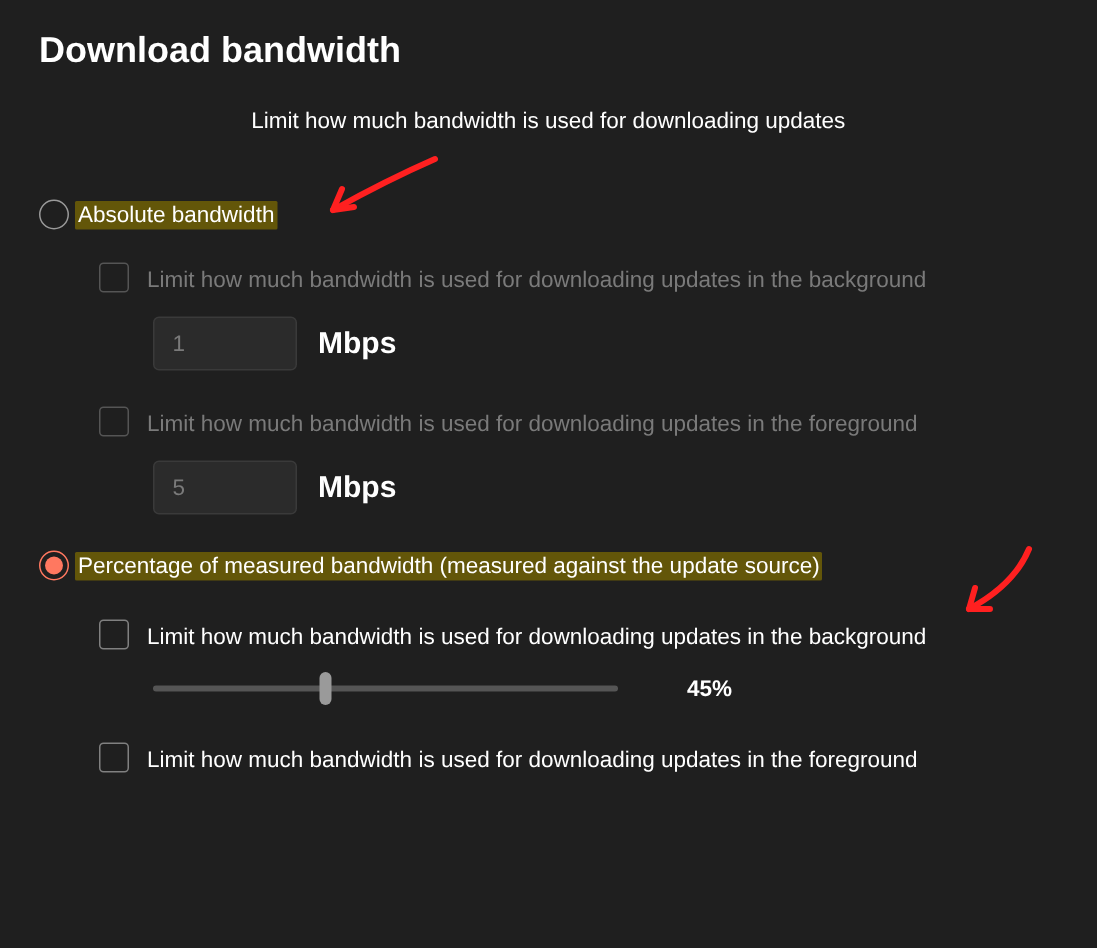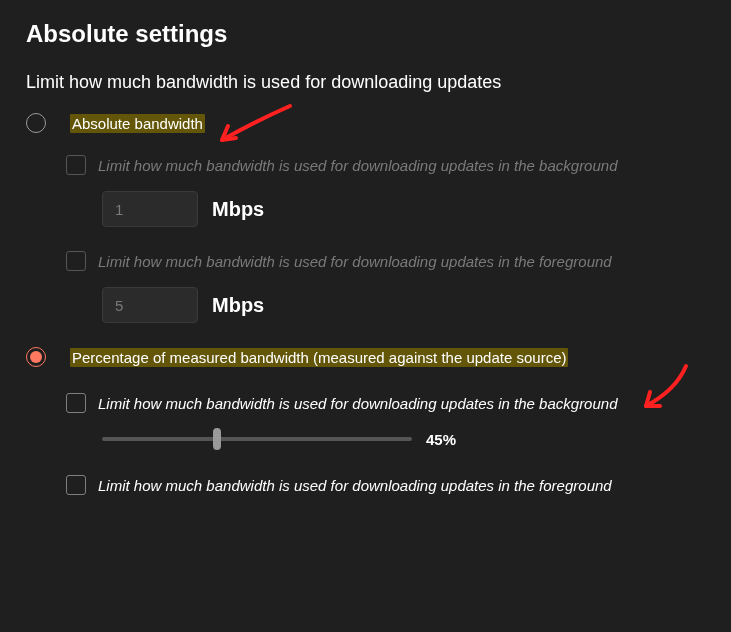--- a/index.html
+++ b/index.html
@@ -16,28 +16,29 @@
     overflow: hidden;
     padding: 20px 26px;
     position: relative;
   }
   .title {
     font-size: 24px;
     font-weight: 600;
     margin-bottom: 24px;
   }
   .subtitle {
-    font-size: 18px;
+    font-size: 15px;
     font-weight: 400;
-    margin-bottom: 20px;
+    margin-bottom: 44px;
+    text-align: center;
   }
   .radio-row {
     display: flex;
     align-items: center;
-    gap: 24px;
+    gap: 4px;
     margin-bottom: 22px;
   }
   .radio {
     width: 20px;
     height: 20px;
     border-radius: 50%;
     border: 1.5px solid #9a9a9a;
     background: #1f1f1f;
     flex-shrink: 0;
     position: relative;
@@ -62,24 +63,23 @@
   .highlight {
     background: rgba(128,110,0,0.7);
     padding: 1px 2px;
     border-radius: 1px;
   }
   .sub-section {
     margin-left: 40px;
   }
   .check-row {
     display: flex;
-    align-items: center;
+    align-items: flex-end;
     gap: 12px;
     margin-bottom: 16px;
-    font-style: italic;
   }
   .checkbox {
     width: 20px;
     height: 20px;
     border: 1.5px solid #808080;
     border-radius: 3px;
     background: transparent;
     flex-shrink: 0;
   }
   .checkbox.disabled {
@@ -109,21 +109,21 @@
     padding: 0 12px;
     outline: none;
   }
   .unit {
     font-size: 20px;
     font-weight: 600;
   }
   .slider-row {
     display: flex;
     align-items: center;
-    gap: 14px;
+    gap: 46px;
     margin-left: 36px;
     margin-bottom: 26px;
   }
   .slider {
     position: relative;
     width: 310px;
     height: 20px;
   }
   .slider-track {
     position: absolute;
@@ -150,21 +150,21 @@
     min-width: 50px;
   }
   .arrow {
     position: absolute;
     pointer-events: none;
   }
 </style>
 </head>
 <body>
 
-<h1 class="title">Absolute settings</h1>
+<h1 class="title">Download bandwidth</h1>
 <div class="subtitle">Limit how much bandwidth is used for downloading updates</div>
 
 <div class="radio-row">
   <div class="radio"></div>
   <span class="radio-label"><span class="highlight">Absolute bandwidth</span></span>
 </div>
 
 <div class="sub-section">
   <div class="check-row">
     <div class="checkbox disabled"></div>

